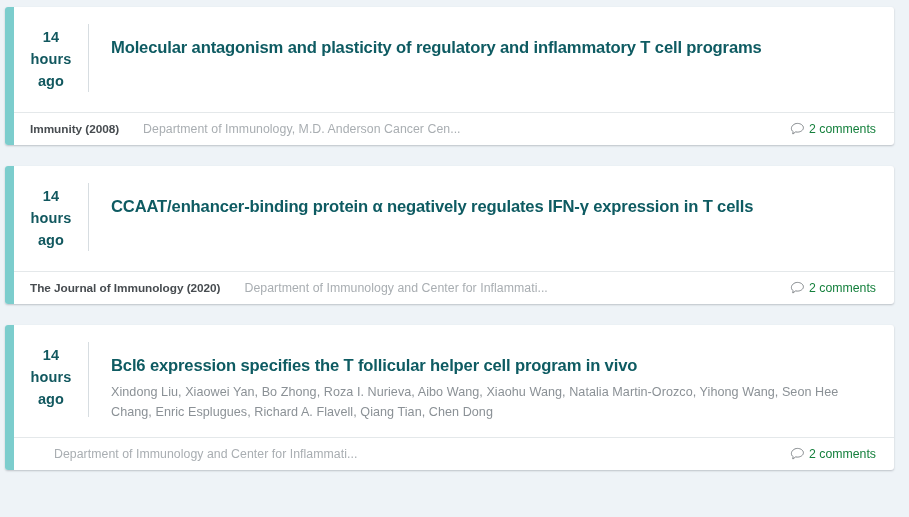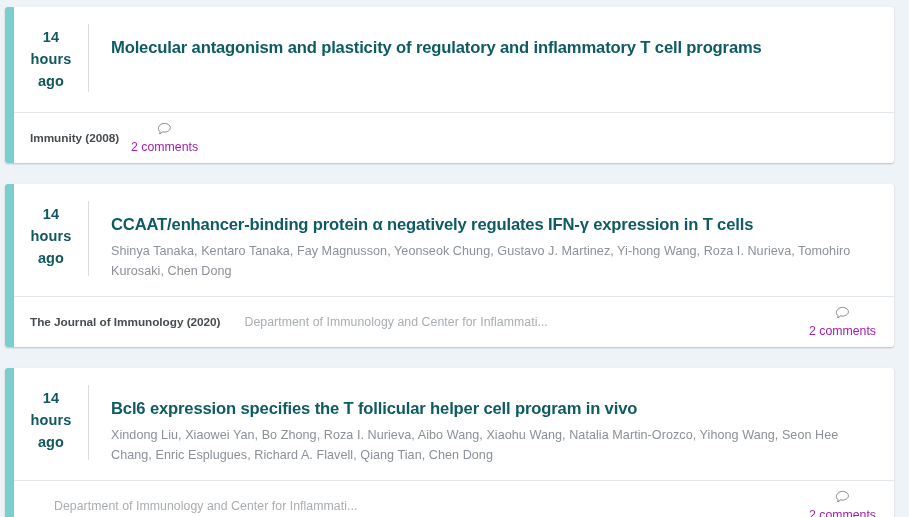--- a/index.html
+++ b/index.html
@@ -113,26 +113,25 @@
     overflow: hidden;
     text-overflow: ellipsis;
     flex: 1 1 auto;
     letter-spacing: 0.05px;
   }
 
   .comments {
     display: flex;
     align-items: center;
     gap: 4px;
-    color: #a21caf;
+    color: #15803d;
     font-size: 12.3px;
     white-space: nowrap;
     margin-left: 12px;
     cursor: pointer;
-    flex-direction: column;
   }
   .comments svg { display: block; }
 </style>
 </head>
 <body>
 
 <div id="feed">
 
   <div class="paper-card">
     <div class="accent-bar"></div>
@@ -142,20 +141,21 @@
         <span>hours</span>
         <span>ago</span>
       </div>
       <div class="vdivider"></div>
       <div class="text-col">
         <div class="paper-title">Molecular antagonism and plasticity of regulatory and inflammatory T cell programs</div>
       </div>
     </div>
     <div class="card-footer">
       <div class="journal">Immunity (2008)</div>
+      <div class="affiliation">Department of Immunology, M.D. Anderson Cancer Cen...</div>
       <div class="comments">
         <span>
           <svg width="15" height="14" viewBox="0 0 15 14" fill="none" aria-hidden="true">
             <path d="M7.4 1.4c3.3 0 6 1.95 6 4.35s-2.7 4.35-6 4.35c-.62 0-1.22-.07-1.78-.2L3.1 11.9c-.3.17-.63-.13-.5-.45l.68-1.72C1.9 8.94 1.4 7.73 1.4 6.4c0-2.4 2.7-5 6-5z" stroke="#81868a" stroke-width="1" fill="none"></path>
           </svg>
         </span>
         <span>2 comments</span>
       </div>
     </div>
   </div>
@@ -164,21 +164,20 @@
     <div class="accent-bar"></div>
     <div class="card-body">
       <div class="date-col">
         <span>14</span>
         <span>hours</span>
         <span>ago</span>
       </div>
       <div class="vdivider"></div>
       <div class="text-col">
         <div class="paper-title">CCAAT/enhancer-binding protein α negatively regulates IFN-γ expression in T cells</div>
-        <div class="paper-authors">Shinya Tanaka, Kentaro Tanaka, Fay Magnusson, Yeonseok Chung, Gustavo J. Martinez, Yi-hong Wang, Roza I. Nurieva, Tomohiro Kurosaki, Chen Dong</div>
       </div>
     </div>
     <div class="card-footer">
       <div class="journal">The Journal of Immunology (2020)</div>
       <div class="affiliation">Department of Immunology and Center for Inflammati...</div>
       <div class="comments">
         <span>
           <svg width="15" height="14" viewBox="0 0 15 14" fill="none" aria-hidden="true">
             <path d="M7.4 1.4c3.3 0 6 1.95 6 4.35s-2.7 4.35-6 4.35c-.62 0-1.22-.07-1.78-.2L3.1 11.9c-.3.17-.63-.13-.5-.45l.68-1.72C1.9 8.94 1.4 7.73 1.4 6.4c0-2.4 2.7-5 6-5z" stroke="#81868a" stroke-width="1" fill="none"></path>
           </svg>

